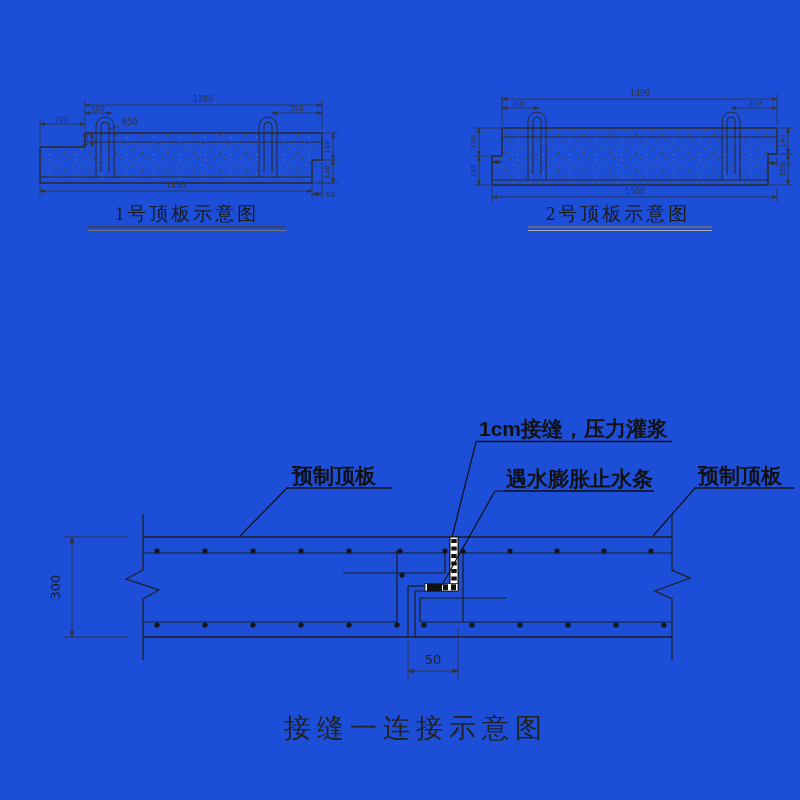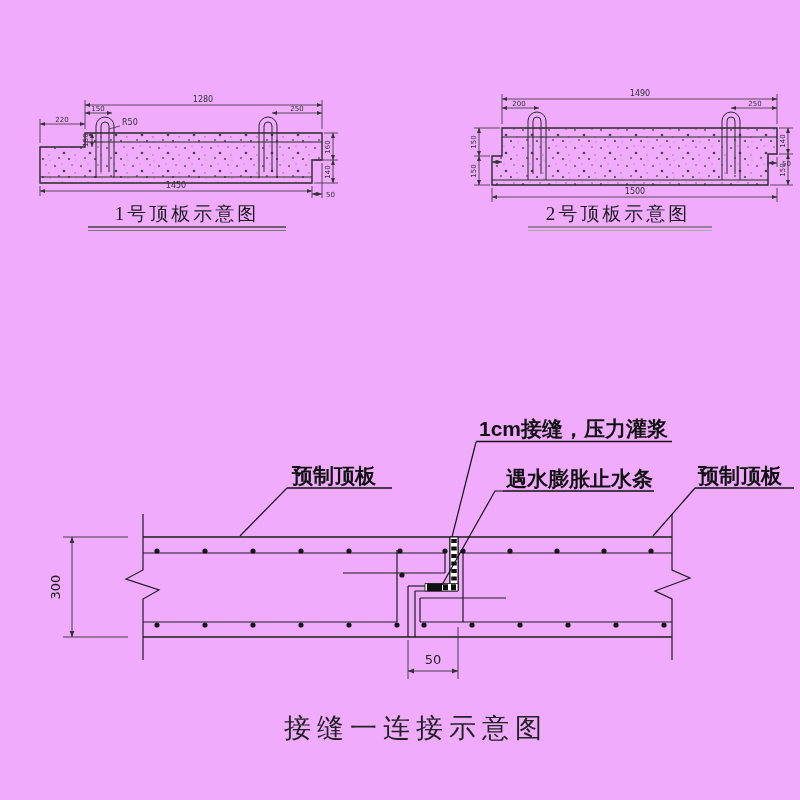--- a/index.html
+++ b/index.html
@@ -1,16 +1,16 @@
 <!DOCTYPE html>
 <html><head>
 <meta charset="utf-8">
 <style>
   html,body{margin:0;padding:0;background:#ffffff;}
-  .page{position:relative;width:800px;height:800px;background:#f0abfc;overflow:hidden;
+  .page{position:relative;width:800px;height:800px;background:#1d4ed8;overflow:hidden;
         font-family:"Liberation Sans",sans-serif;}
   svg{position:absolute;left:0;top:0;}
   text{fill:#1e1e1e;}
   .dim{font-size:8px;font-family:"DejaVu Sans",sans-serif;fill:#333;}
   .dim-sm{font-size:7px;font-family:"DejaVu Sans",sans-serif;fill:#333;}
   .dim-lg{font-size:13px;font-family:"DejaVu Sans",sans-serif;fill:#222;}
   .ptitle{font-size:19px;letter-spacing:3px;font-family:"Liberation Serif",serif;fill:#1a1a1a;}
   .callout{font-size:21px;font-weight:600;font-family:"Liberation Sans",sans-serif;fill:#111;}
   .maintitle{font-size:27px;letter-spacing:6px;font-family:"Liberation Serif",serif;fill:#222;}
   line,path,polyline,rect{vector-effect:non-scaling-stroke;}

